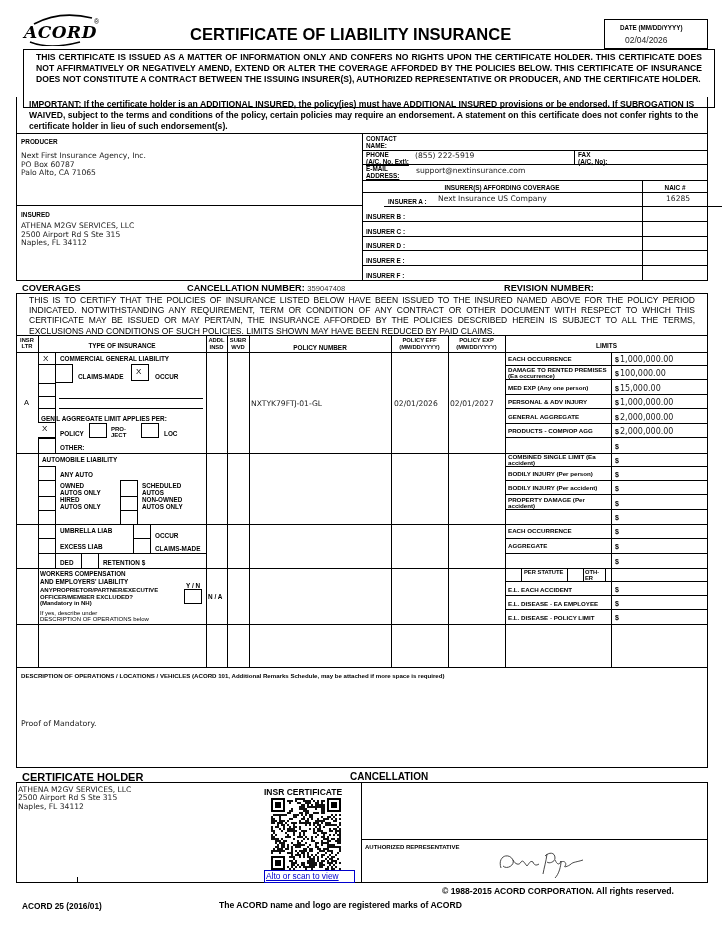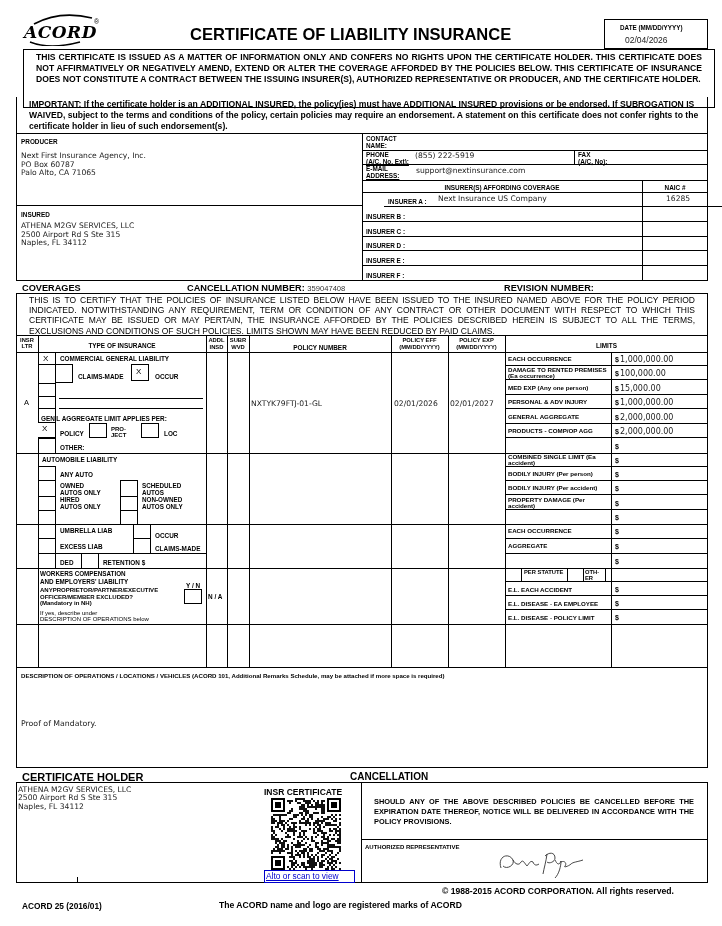--- a/index.html
+++ b/index.html
@@ -879,21 +879,20 @@
         <rect x="30" y="2" width="3" height="3" fill="#000"></rect>
         <rect x="0" y="29" width="7" height="7" fill="#000"></rect>
         <rect x="1" y="30" width="5" height="5" fill="#fff"></rect>
         <rect x="2" y="31" width="3" height="3" fill="#000"></rect>
       </svg>
   </div>
   <div style="position:absolute;left:247px;top:87px;width:91px;border:1px solid #0000cc;font-size:8.4px;line-height:11px;color:#0000cc;text-decoration:underline;padding-left:1px;">Alto or scan to view</div>
 </div>
 
 <div class="abs b" style="left:362px;top:782px;width:346px;height:101px;border-left:none;">
-  <div class="just" style="position:absolute;left:12px;top:14px;width:320px;font-size:7.4px;font-weight:bold;line-height:10px;">SHOULD ANY OF THE ABOVE DESCRIBED POLICIES BE CANCELLED BEFORE THE EXPIRATION DATE THEREOF, NOTICE WILL BE DELIVERED IN ACCORDANCE WITH THE POLICY PROVISIONS.</div>
   <div class="hline" style="left:0;top:56px;width:345px;"></div>
   <div class="lbl" style="position:absolute;left:3px;top:61px;font-size:6px;">AUTHORIZED REPRESENTATIVE</div>
   <div style="position:absolute;left:133px;top:63px;width:90px;height:34px;">
     <svg width="90" height="34" viewBox="0 0 90 34">
       <path d="M6 22 C 2 10, 14 6, 18 14 C 20 19, 12 24, 8 20 M18 14 C 20 18, 24 20, 26 16 C 28 13, 30 18, 32 20 C 34 18, 35 14, 38 16 C 39 19, 41 20, 44 18" stroke="#333" stroke-width="0.9" fill="none"></path>
       <path d="M50 10 C 54 6, 60 6, 60 12 C 60 16, 54 18, 52 16 M52 8 C 51 16, 49 22, 48 28 M60 14 C 62 18, 64 20, 66 15 C 66 20, 64 28, 60 32 M66 16 C 70 14, 72 18, 70 20 C 68 22, 74 20, 76 18 C 78 16, 82 16, 88 14" stroke="#333" stroke-width="0.9" fill="none"></path>
     </svg>
   </div>
 </div>
 

